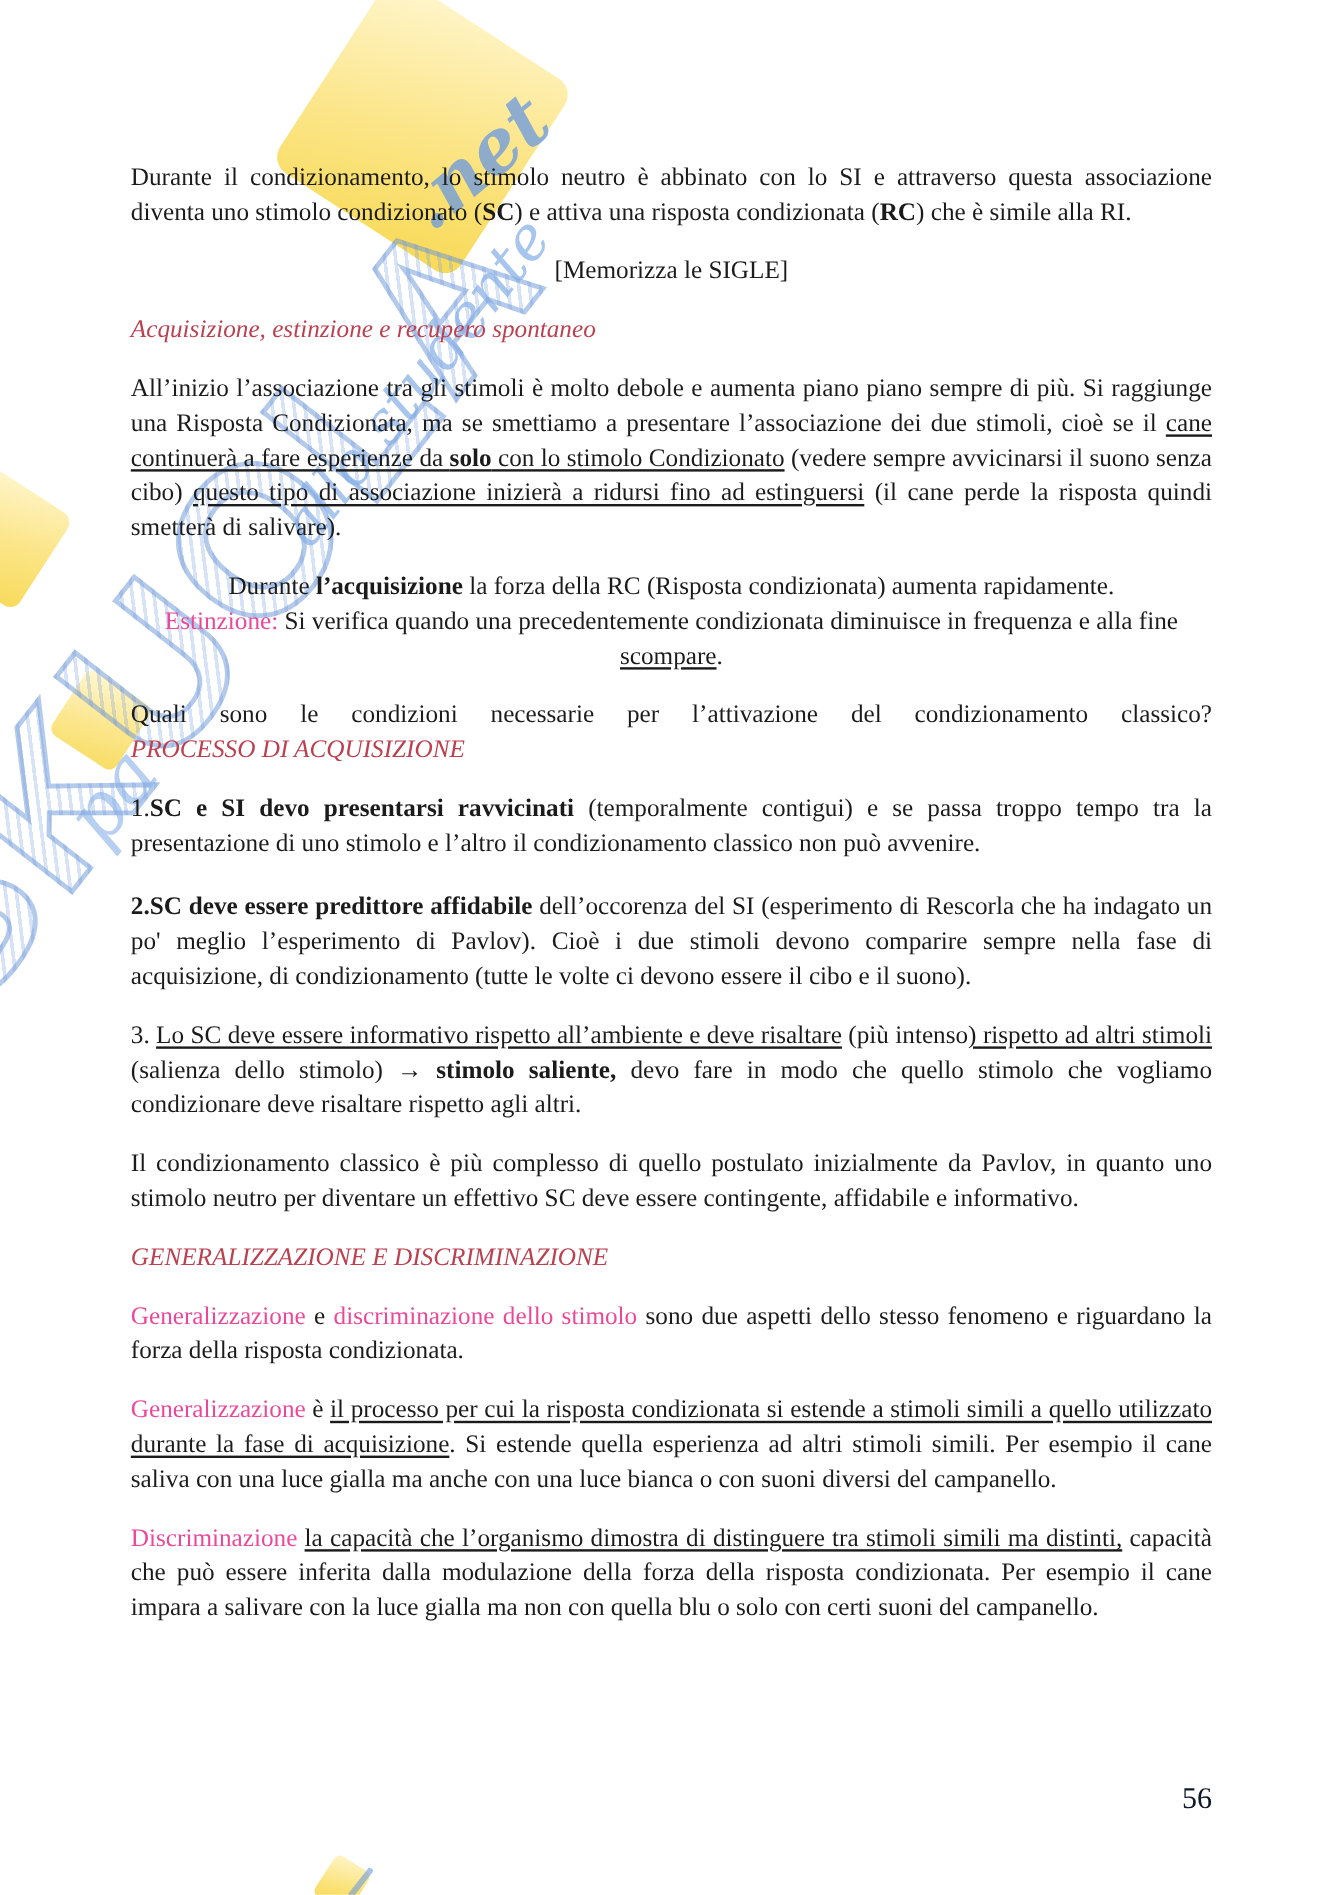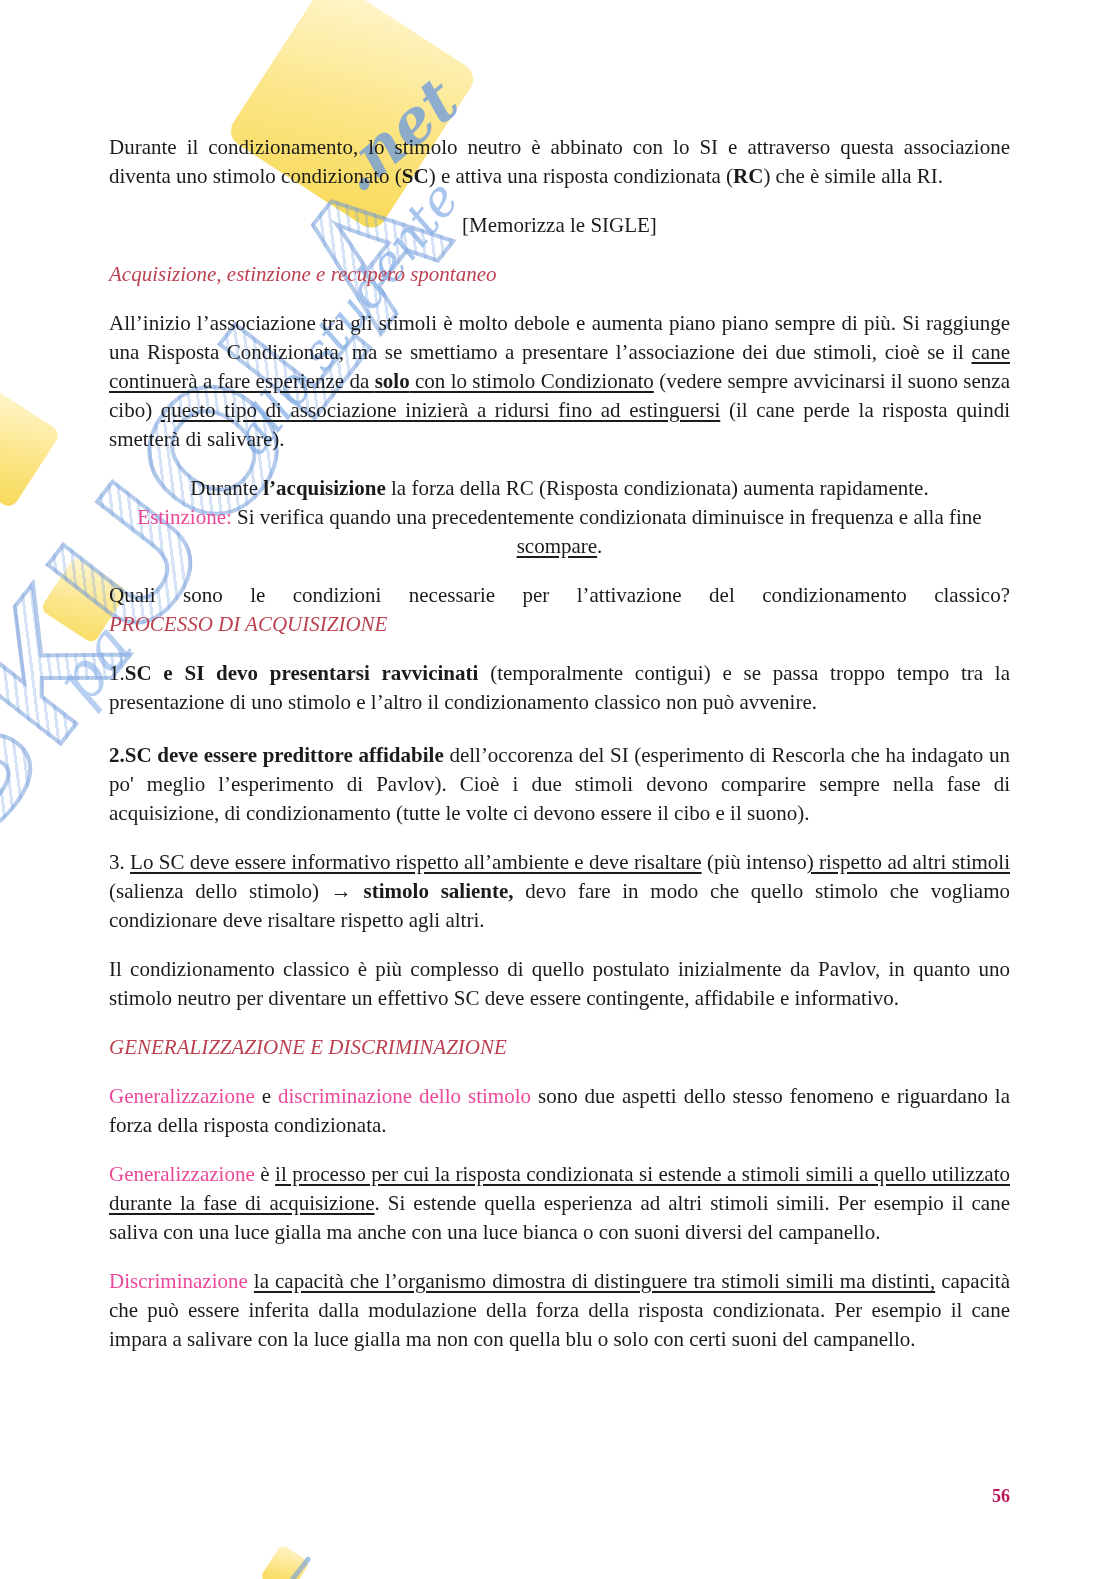--- a/index.html
+++ b/index.html
@@ -69,21 +69,21 @@
   p.block.left{text-align:center;}
   p.heading{
     color:#bc4150;font-style:italic;text-align:left;
   }
   span.b{font-weight:700;}
   span.u{text-decoration:underline;text-underline-offset:3px;text-decoration-thickness:1.5px;}
   span.r{color:#ec4899;}
 
   .page-number{
     position:absolute;right:106px;top:1486px;z-index:1;
-    font-size:18px;color:#be185d;font-weight:bold;
+    font-size:25px;color:#0f172a;
   }
 </style>
 </head>
 <body>
 
 <div class="page">
 
   <div class="watermark">
     <div class="wm-diamond wm-d1"></div>
     <div class="wm-diamond wm-d2"></div>

